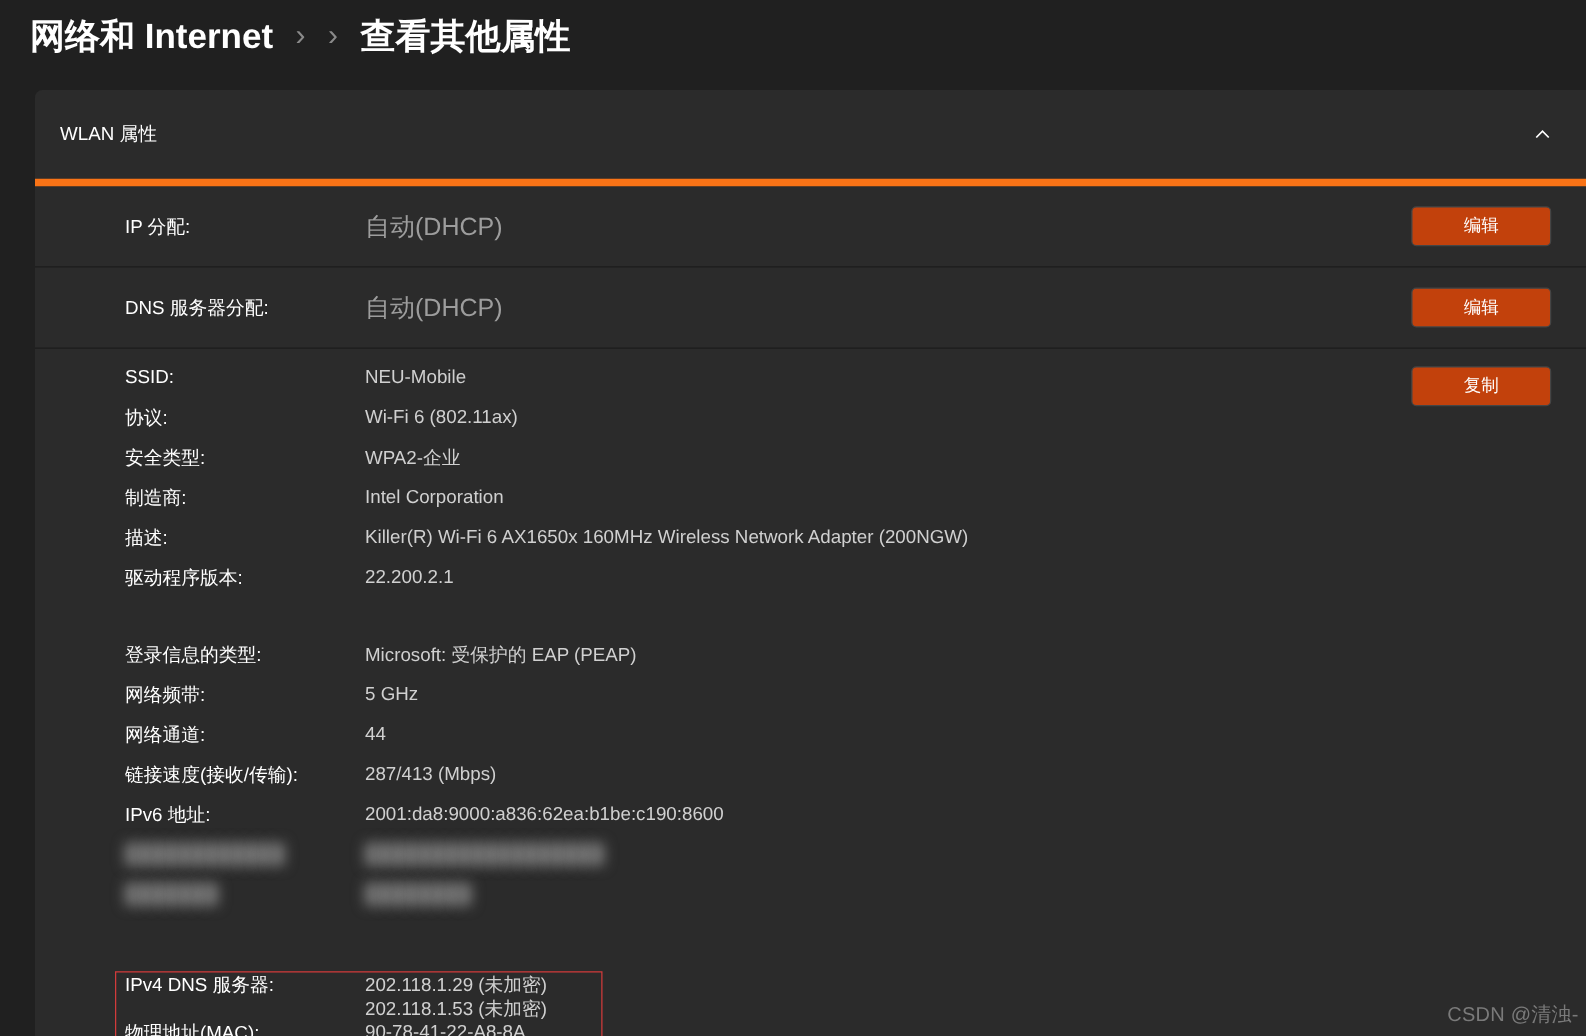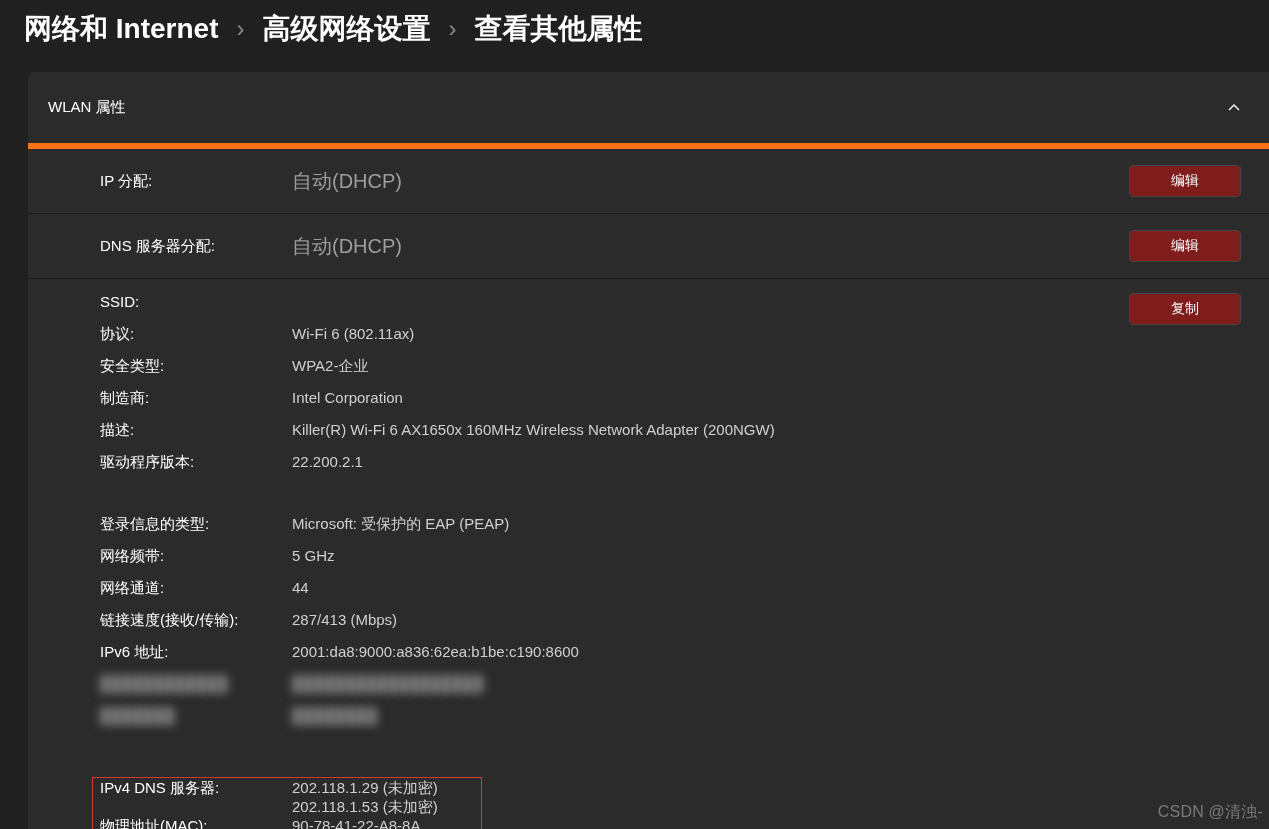--- a/index.html
+++ b/index.html
@@ -50,21 +50,21 @@
     align-items: center;
     padding: 16px 28px 16px 72px;
     border-bottom: 1px solid #1d1d1d;
   }
   .edit-row:first-of-type { background: #2e2e2e; }  
   .edit-row .label { width: 192px; font-size: 15px; color: #ffffff; }
   .edit-row .value { flex: 1; font-size: 20px; color: #9d9d9d; }
   .btn {
     min-width: 112px;
     height: 32px;
-    background: #7f1d1d;
+    background: #c2410c;
     border: 1px solid #454545;
     border-radius: 4px;
     color: #ffffff;
     font-size: 14px;
     display: flex;
     align-items: center;
     justify-content: center;
     cursor: pointer;
   }
 
@@ -120,21 +120,20 @@
     color: #7a7a7a;
     letter-spacing: .2px;
   }
 </style>
 </head>
 <body>
 
 <div class="breadcrumb">
   <span class="bc-link">网络和 Internet</span>
   <span class="bc-sep">›</span>
-  <span class="bc-link">高级网络设置</span>
   <span class="bc-sep">›</span>
   <span class="bc-link">查看其他属性</span>
 </div>
 
 <div class="panel">
 
   <div class="panel-header">
     <span class="panel-title">WLAN 属性</span>
     <span class="chevron">
       <svg width="14" height="14" viewBox="0 0 14 14">
@@ -156,20 +155,21 @@
   </div>
 
   <div class="details">
 
     <div class="copy-wrap">
       <div class="btn">复制</div>
     </div>
 
     <div class="row">
       <span class="l">SSID:</span>
+      <span class="v">NEU-Mobile</span>
     </div>
     <div class="row">
       <span class="l">协议:</span>
       <span class="v">Wi-Fi 6 (802.11ax)</span>
     </div>
     <div class="row">
       <span class="l">安全类型:</span>
       <span class="v">WPA2-企业</span>
     </div>
     <div class="row">

